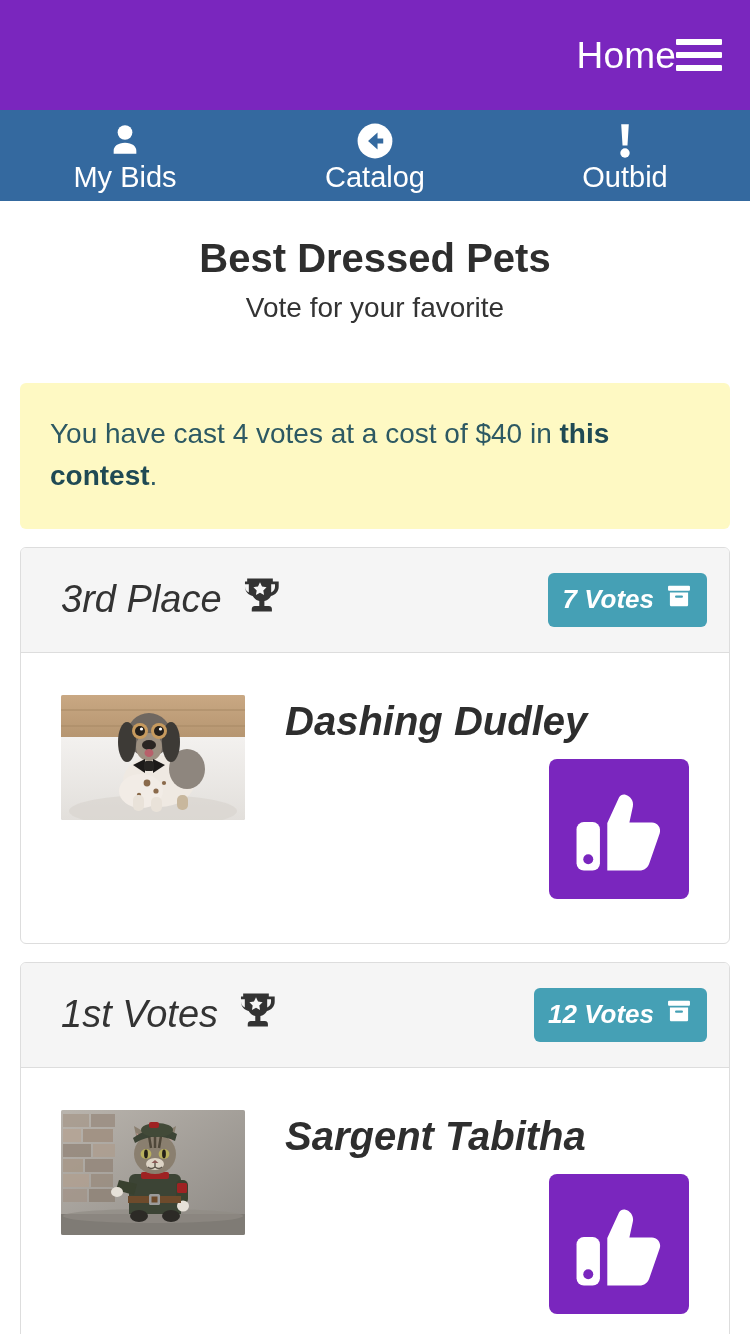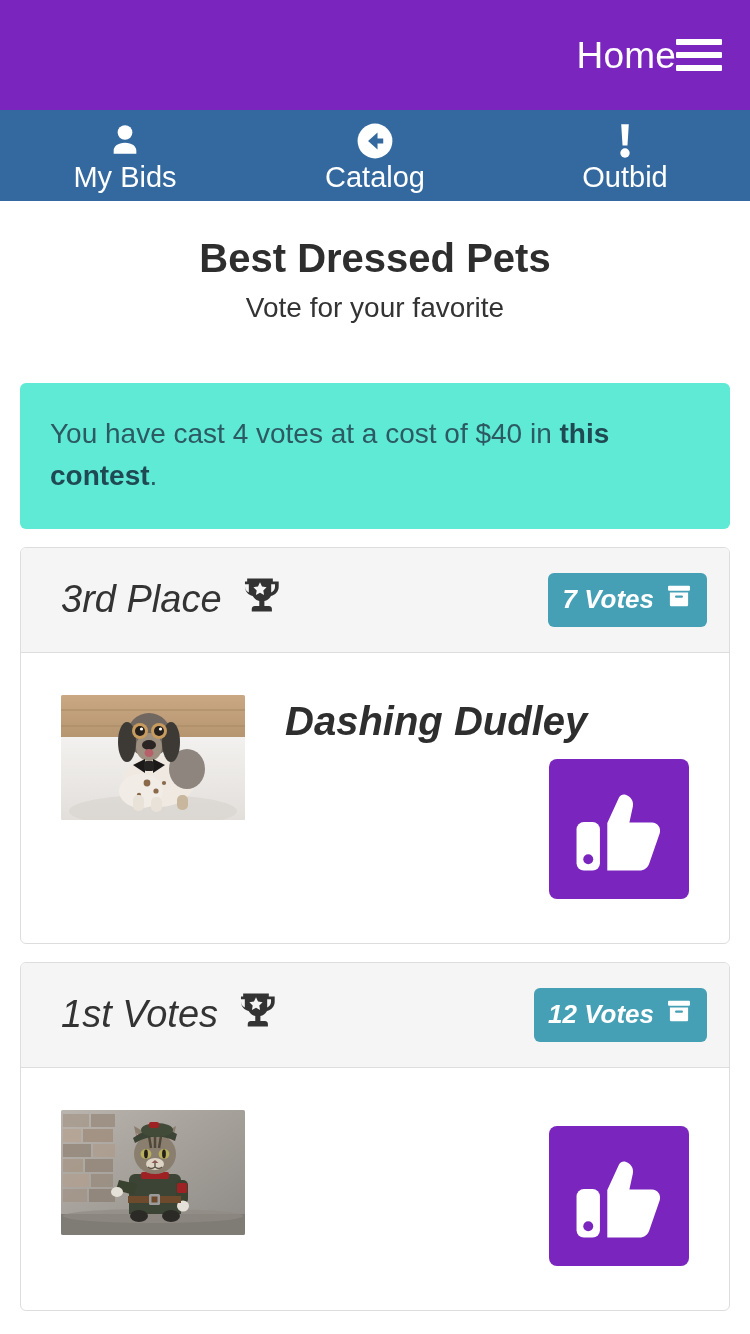--- a/index.html
+++ b/index.html
@@ -91,21 +91,21 @@
     font-size: 28px;
     font-weight: 400;
     color: #333333;
     margin-top: 10px;
     line-height: 1.2;
   }
 
   
   .info-banner {
     margin: 58px 20px 0 20px;
-    background: #5eead4;
+    background: #fef9c3;
     border-radius: 6px;
     padding: 30px 30px 32px 30px;
     color: #2d5963;
     font-size: 28px;
     line-height: 1.5;
   }
   .info-banner .link {
     font-weight: 700;
     color: #1f4a54;
     text-decoration: none;
@@ -443,20 +443,21 @@
         <ellipse cx="85" cy="44" rx="1.9" ry="4.4" fill="#241f18"></ellipse>
         <ellipse cx="103" cy="44" rx="1.9" ry="4.4" fill="#241f18"></ellipse>
 
         <ellipse cx="94" cy="54" rx="9" ry="6" fill="#ddd4c5"></ellipse>
         <path d="M94 50 l-3.5 3 h7z" fill="#8a5a56"></path>
         <path d="M94 53 v4 M94 57 q-4 3 -7 0 M94 57 q4 3 7 0" stroke="#5e554a" stroke-width="1.4" fill="none"></path>
       </svg>
     </div>
 
     <div class="entry-main">
+      <div class="entry-name">Sargent Tabitha</div>
       <div class="vote-row">
         <button class="vote-button">
           <span>
             <svg width="104" height="104" viewBox="0 0 24 24">
               <rect x="2.2" y="10.4" width="5.4" height="11.2" rx="1.7" fill="#ffffff"></rect>
               <circle cx="4.9" cy="19" r="1.15" fill="#7a26be"></circle>
               <path d="M9.3 21.6h7.4c1.1 0 2-0.7 2.3-1.7l2.4-6.9c0.4-1.2-0.5-2.5-1.8-2.5h-5.2l0.8-3.7c0.25-1.2-0.5-2.4-1.7-2.7 -0.6-0.15-1.2 0.1-1.5 0.65L9.3 10.6z" fill="#ffffff"></path>
             </svg>
           </span>
         </button>

